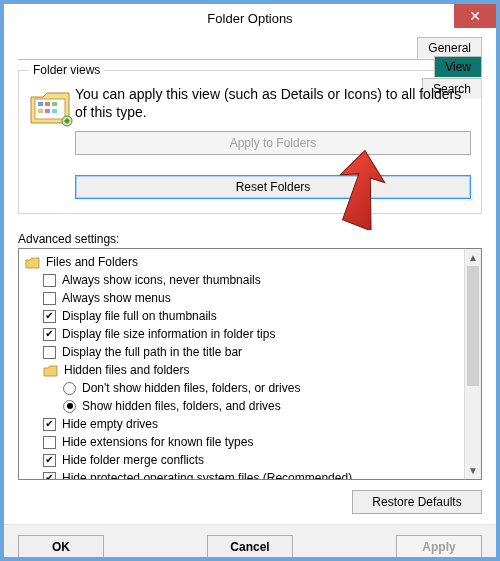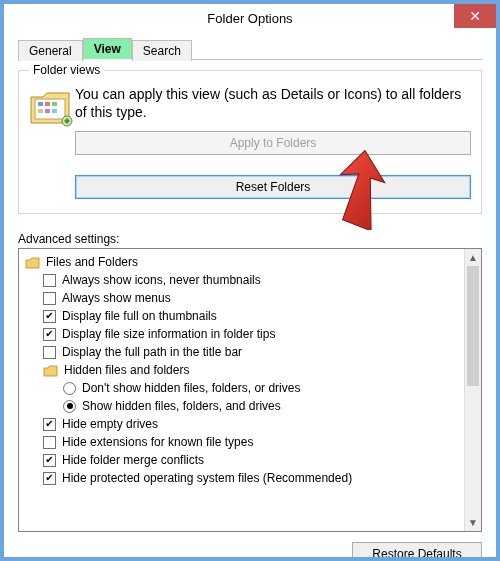--- a/index.html
+++ b/index.html
@@ -46,37 +46,37 @@
     flex-direction: column;
     flex: 1 1 auto;
   }
   
   .tabs {
     display: flex;
     align-items: flex-end;
     border-bottom: 1px solid #bebebe;
     height: 24px;
     margin-bottom: 10px;
+    flex-direction: column;
   }
   .tab {
     padding: 3px 10px 3px 10px;
     border: 1px solid #bebebe;
     border-bottom: none;
     margin-right: 0;
     margin-bottom: -1px;
     background: #f1f1f1;
     position: relative;
     font-size: 12px;
     cursor: pointer;
   }
   .tab.active {
-    background: #86efac;
+    background: #0f766e;
     border-bottom: 1px solid #fff;
     z-index: 2;
-    font-weight: bold;
   }
   .tab:not(.active) {
     top: 1px;
   }
   
   .groupbox {
     border: 1px solid #d7d7d7;
     padding: 14px 10px 14px 10px;
     position: relative;
     display: flex;
@@ -134,21 +134,21 @@
     box-shadow: 0 0 0 1px rgba(51,153,255,0.35) inset;
   }
   
   .adv-label {
     margin-top: 18px;
     margin-bottom: 2px;
     font-size: 12px;
   }
   .adv-box {
     border: 1px solid #828282;
-    height: 284px;
+    height: 232px;
     display: flex;
     overflow: hidden;
     background: #fff;
   }
   .adv-tree {
     flex: 1 1 auto;
     overflow: hidden;
     padding: 4px 2px 4px 6px;
     line-height: 1.5;
   }

